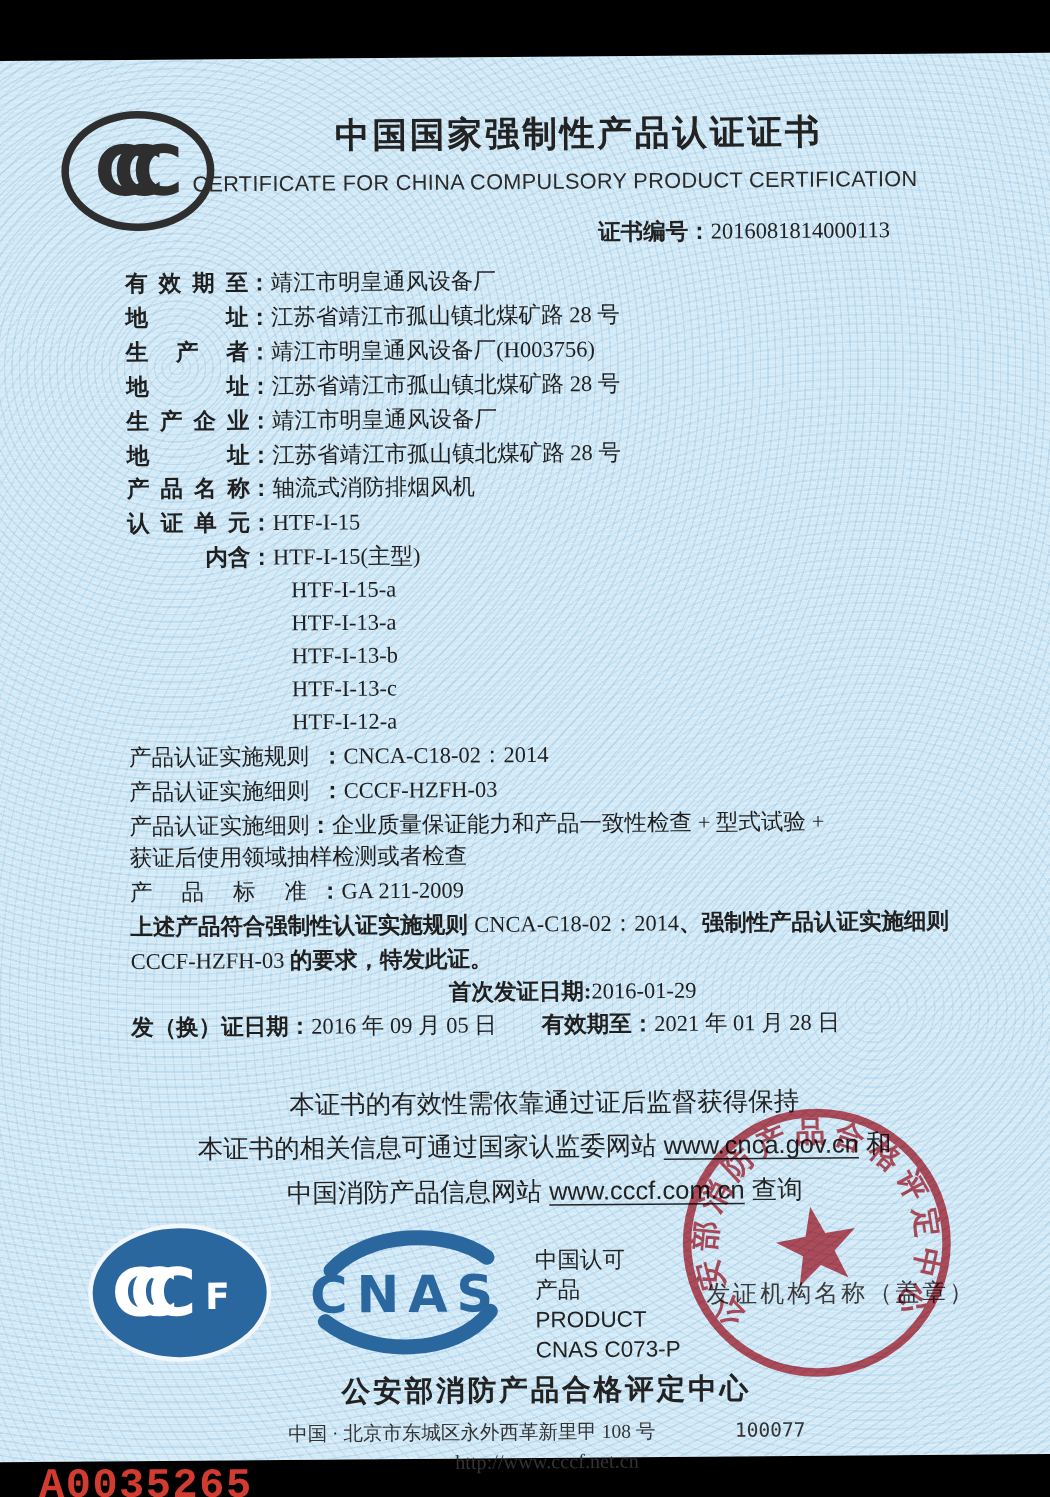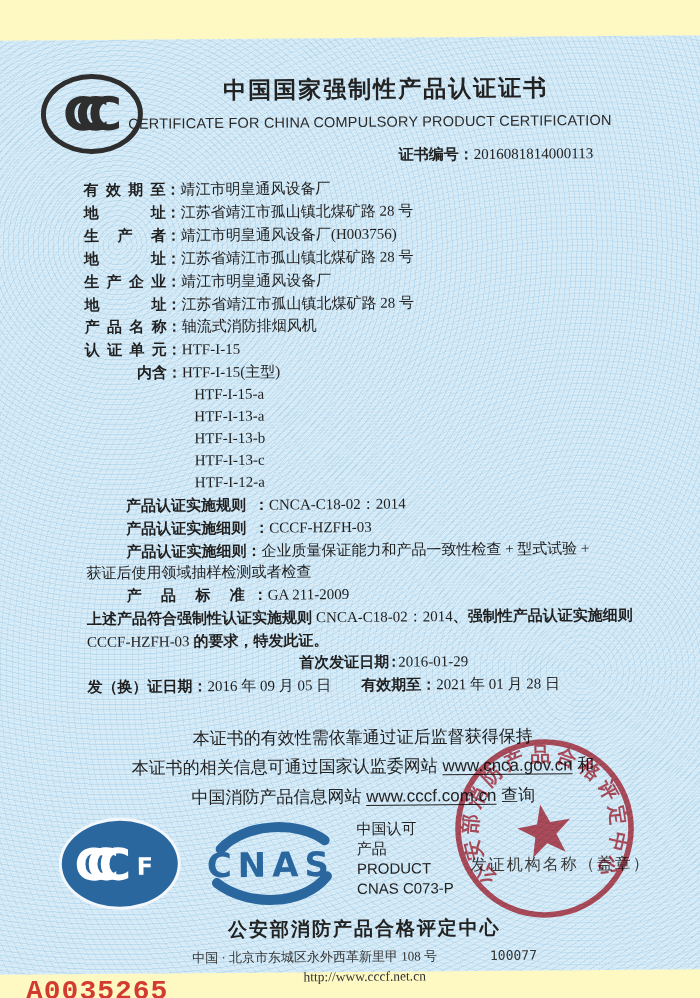--- a/index.html
+++ b/index.html
@@ -1,19 +1,19 @@
 <!DOCTYPE html>
 <html><head>
 <meta charset="utf-8">
 <style>
   * { margin:0; padding:0; box-sizing:border-box; }
   html,body { background:#e8e8e6; }
   .page {
     position:relative; width:700px; height:998px; overflow:hidden;
-    background:#fef9c3; font-family:"Liberation Serif","DejaVu Serif",serif;
+    background:#000000; font-family:"Liberation Serif","DejaVu Serif",serif;
     color:#1f1f1f;
   }
   
   .paper {
     position:absolute; top:38px; left:-10px; right:-10px; height:934px;
     transform:rotate(-0.45deg);
     background-color:#d3e9f6;
     background-image:
       repeating-radial-gradient(circle at 18% 22%, rgba(255,255,255,0) 0 4px, rgba(128,185,223,.28) 4px 5px),
       repeating-radial-gradient(circle at 82% 68%, rgba(255,255,255,0) 0 5px, rgba(128,185,223,.20) 5px 6px),
@@ -55,33 +55,33 @@
   .lbl {
     display:inline-block; width:82px; font-weight:700;
     font-family:"Liberation Sans","DejaVu Sans",sans-serif;
     text-align:justify; text-align-last:justify;
   }
   .lbl.r { text-align:left; text-align-last:right; }
   .colon { font-weight:700; font-family:"Liberation Sans","DejaVu Sans",sans-serif; }
   .val { font-family:"Liberation Serif","DejaVu Serif",serif; }
   .model { padding-left:109px; font-family:"Liberation Serif",serif; }
   .spec .slbl {
-    font-weight:700; font-family:"Liberation Sans","DejaVu Sans",sans-serif;margin-left:40px;
+    font-weight:400; font-family:"Liberation Sans","DejaVu Sans",sans-serif;
   }
   .spec .slbl.wide {
     display:inline-block; width:118px; text-align:justify; text-align-last:justify;
   }
   .spec .colon.gap { margin-left:8px; }
   .cont {  }
   .statement { }
   .statement .b { font-weight:700; font-family:"Liberation Sans","DejaVu Sans",sans-serif; }
   .statement .rg { font-family:"Liberation Serif",serif; }
   .date-first { margin-left:212px; }
   .date-first .dl, .date-issue .dl {
-    font-weight:700; font-family:Liberation Mono, monospace;text-align:center;
+    font-weight:700; font-family:Liberation Serif, serif;text-align:center;
   }
   .date-issue .spacer { display:inline-block; width:30px; }
   
   .notice { margin-top:25px; text-align:center; line-height:29.5px;
             font-size:17px; color:#222;
             font-family:"Liberation Sans","DejaVu Sans",sans-serif; }
   .notice .url { text-decoration:underline; text-underline-offset:3px; }
   
   .logo-band { margin-top:3px; height:96px; position:relative; }
   .cccf-logo {
@@ -91,21 +91,21 @@
   }
   .cccf-logo .c3 {
     font-family:"DejaVu Sans",sans-serif; font-weight:700; font-size:44px;
     color:#fff; letter-spacing:-0.46em; transform:translateX(-12px);
   }
   .cccf-logo .f  {
     font-family:"DejaVu Sans",sans-serif; font-weight:700; font-size:24px;
     color:#fff; margin-left:14px; margin-top:6px;
   }
   .cnas-logo { position:absolute; left:118px; top:4px; width:128px; height:90px; }
-  .accr { position:absolute; left:268px; top:5px; line-height:20px;
+  .accr { position:absolute; left:268px; top:19px; line-height:20px;
           font-size:15px; color:#222;
           font-family:"Liberation Sans","DejaVu Sans",sans-serif; }
   .seal-note {
     position:absolute; left:382px; top:42px; font-size:16px; letter-spacing:2px;
     color:#3a3a3a; font-family:"Liberation Serif",serif; white-space:nowrap;
   }
   
   .footer { text-align:center; }
   .footer .org {
     margin-top:6px; font-weight:700; font-size:19px; letter-spacing:2px;

